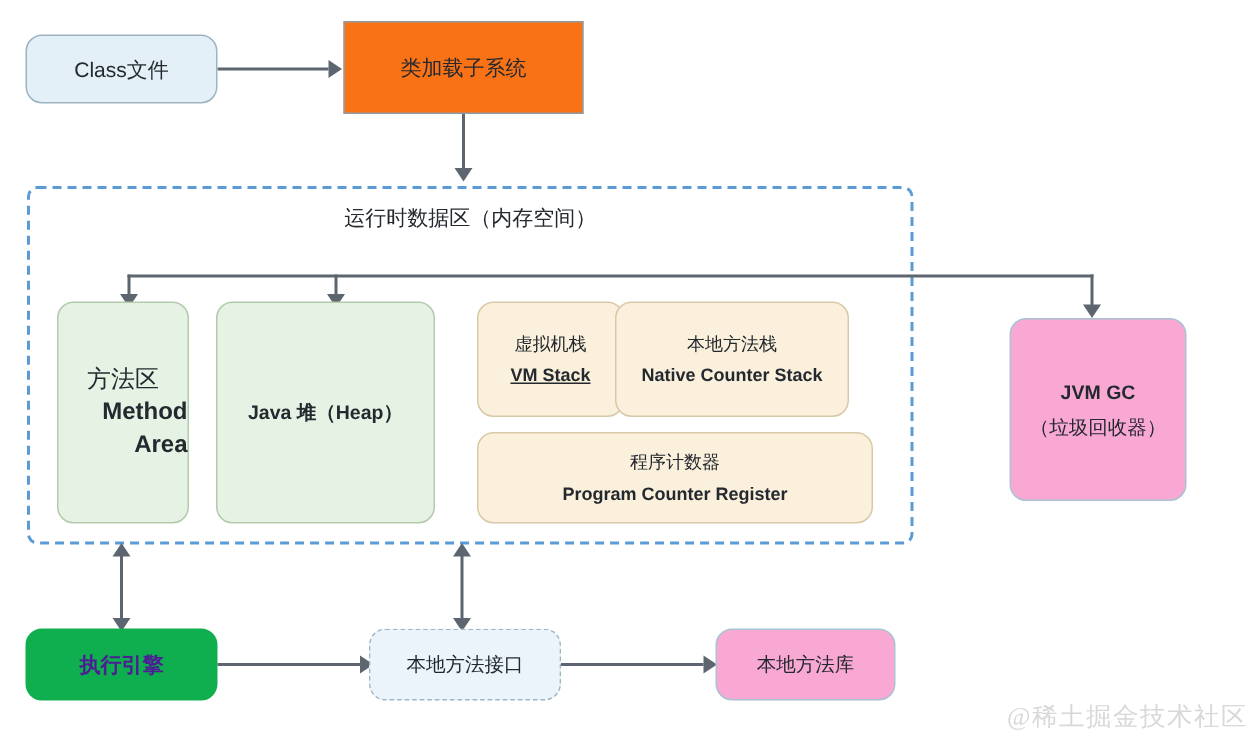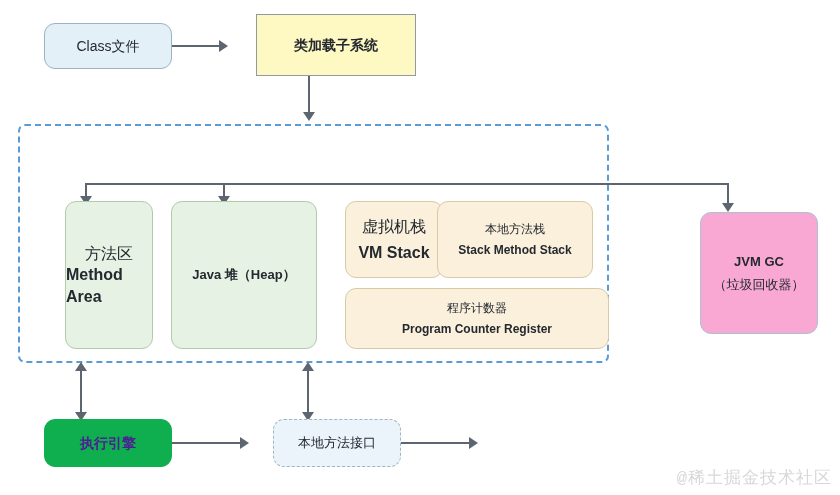--- a/index.html
+++ b/index.html
@@ -15,39 +15,37 @@
     font-family: "Liberation Sans", "DejaVu Sans", sans-serif;
     overflow: hidden;
   }
   .node {
     position: absolute;
     box-sizing: border-box;
     display: flex;
     flex-direction: column;
     align-items: center;
     justify-content: center;
-    text-align: left;
+    text-align: right;
     line-height: 1.35;
     color: #24292f;
     z-index: 3;
-    margin-left: 27px;
   }
   .node .l1 { display: block; }
   .node .l2 { display: block; }
 
   
   .blue {
     background: #e3f0f7;
     border: 1px solid #9db3c0;
   }
   .blue-sharp {
-    background: #fef9c3;
+    background: #f97316;
     border: 1px solid #8e9ba5;
     border-radius: 0;
-    font-weight: bold;
   }
   .blue-soft {
     background: #f9a8d4;
     border: 1px solid #a9c3d2;
   }
   .blue-dashed {
     background: #eaf4fa;
     border: 1px dashed #9eb6c4;
   }
   .green-fill {
@@ -109,21 +107,21 @@
     border-top: 6px solid transparent;
     border-bottom: 6px solid transparent;
     border-left: 9px solid #5d6670;
   }
 
   #watermark {
     position: absolute;
     right: 8px;
     bottom: 6px;
     color: #d8d8d8;
-    font-family: Liberation Mono, monospace;
+    font-family: Liberation Serif, serif;
     font-size: 17px;
     letter-spacing: 1px;
     z-index: 5;
     user-select: none;
   }
 </style>
 </head>
 <body>
 
 <div id="canvas">
@@ -136,20 +134,23 @@
   <div class="arrow ar-right" style="left:219px; top:40px;"></div>
 
   <div class="node blue-sharp" style="left:229px; top:14px; width:160px; height:62px; font-size:14px;">
     <span class="l1">类加载子系统</span>
   </div>
 
   <div class="ln vln" style="left:308px; top:76px; width:2px; height:38px;"></div>
   <div class="arrow ar-down" style="left:303px; top:112px;"></div>
 
   <div id="runtime-area" style="left:18px; top:124px; width:591px; height:239px;"></div>
+  <div id="runtime-title" style="left:0px; top:137px; width:627px; text-align:center; font-size:14px;">
+    <span>运行时数据区（内存空间）</span>
+  </div>
 
   <div class="ln hln" style="left:85px; top:183px; width:644px;"></div>
 
   <div class="ln vln" style="left:85px; top:183px; height:16px;"></div>
   <div class="arrow ar-down" style="left:80px; top:196px;"></div>
 
   <div class="ln vln" style="left:223px; top:183px; height:16px;"></div>
   <div class="arrow ar-down" style="left:218px; top:196px;"></div>
 
   <div class="ln vln" style="left:727px; top:183px; height:23px;"></div>
@@ -157,28 +158,28 @@
 
   <div class="node green-fill r10" style="left:38px; top:201px; width:88px; height:148px; font-size:16px;">
     <span class="l1">方法区</span>
     <span class="l2" style="font-weight:bold;">Method Area</span>
   </div>
 
   <div class="node green-fill r10" style="left:144px; top:201px; width:146px; height:148px; font-size:13px; font-weight:bold;">
     <span class="l1">Java 堆（Heap）</span>
   </div>
 
-  <div class="node cream r10" style="left:318px; top:201px; width:98px; height:77px; font-size:16px;">
+  <div class="node cream r10" style="left:318px; top:201px; width:98px; height:77px; font-size:12px;">
     <span class="l1">虚拟机栈</span>
-    <span class="l2" style="font-weight:bold; margin-top:4px;">VM Stack</span>
+    <span class="l2" style="font-weight:bold; margin-top:4px;text-decoration:underline;">VM Stack</span>
   </div>
 
   <div class="node cream r10" style="left:410px; top:201px; width:156px; height:77px; font-size:12px;">
     <span class="l1">本地方法栈</span>
-    <span class="l2" style="font-weight:bold; margin-top:4px;">Stack Method Stack</span>
+    <span class="l2" style="font-weight:bold; margin-top:4px;">Native Counter Stack</span>
   </div>
 
   <div class="node cream r10" style="left:318px; top:288px; width:264px; height:61px; font-size:12px;">
     <span class="l1">程序计数器</span>
     <span class="l2" style="font-weight:bold; margin-top:4px;">Program Counter Register</span>
   </div>
 
   <div class="node blue-soft r10" style="left:673px; top:212px; width:118px; height:122px; font-size:13px;">
     <span class="l1" style="font-weight:bold;">JVM GC</span>
     <span class="l2" style="margin-top:5px;">（垃圾回收器）</span>
@@ -199,16 +200,19 @@
   <div class="ln hln" style="left:145px; top:442px; width:95px;"></div>
   <div class="arrow ar-right" style="left:240px; top:437px;"></div>
 
   <div class="node blue-dashed r10" style="left:246px; top:419px; width:128px; height:48px; font-size:13px;">
     <span class="l1">本地方法接口</span>
   </div>
 
   <div class="ln hln" style="left:374px; top:442px; width:95px;"></div>
   <div class="arrow ar-right" style="left:469px; top:437px;"></div>
 
+  <div class="node blue-soft r10" style="left:477px; top:419px; width:120px; height:48px; font-size:13px;">
+    <span class="l1">本地方法库</span>
+  </div>
 
   <div id="watermark">@稀土掘金技术社区</div>
 
 </div>
 
 </body></html>

